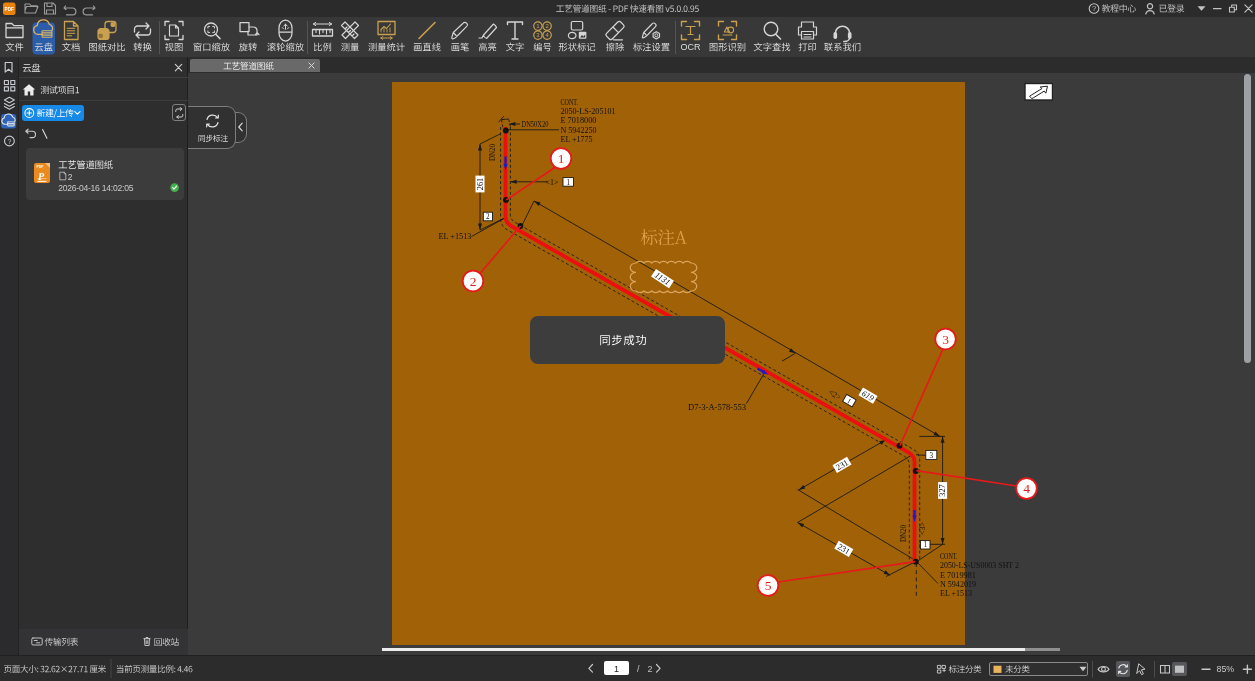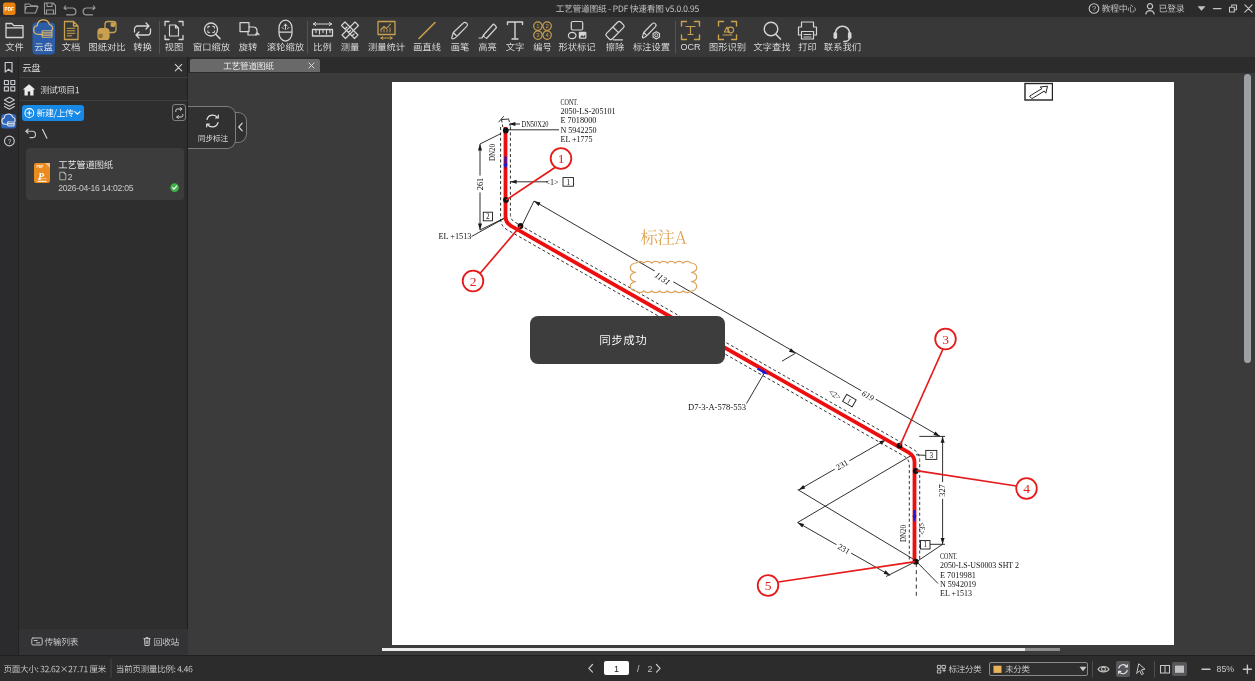--- a/index.html
+++ b/index.html
@@ -4,21 +4,21 @@
 html,body{width:1255px;height:681px;overflow:hidden;background:#3b3b3b;
  font-family:"Liberation Sans",sans-serif}
 .abs{position:absolute}
 #titlebar{left:0;top:0;width:1255px;height:17px;background:#2b2b2b}
 #toolbar{left:0;top:17px;width:1255px;height:40px;background:#383838}
 #tabbar{left:188px;top:57px;width:1067px;height:16px;background:#2c2c2c}
 #tab{left:190px;top:59px;width:130px;height:13px;background:#696969;border-radius:2px 2px 0 0}
 #strip{left:0;top:57px;width:19px;height:598px;background:#2b2b2d;border-right:1px solid #222}
 #panel{left:19px;top:57px;width:169px;height:598px;background:#2e2e2e;border-right:1px solid #1e1e1e}
 #canvas{left:188px;top:73px;width:1067px;height:582px;background:#3b3b3b}
-#page{left:392px;top:82px;width:782px;height:563px;background:#ffffff}
+#page{left:392px;top:82px;width:573px;height:563px;background:#a16207}
 #toast{left:530px;top:316px;width:195px;height:48px;background:#3d3d3d;border-radius:8px;z-index:6}
 #sync{left:188px;top:105.5px;width:48px;height:43px;background:#313131;border:1px solid #7d7d7d;border-left:none;border-radius:0 9px 9px 0;z-index:5}
 #synctab{left:235px;top:111.5px;width:12px;height:31px;background:#313131;border:1px solid #7d7d7d;border-left:none;border-radius:0 9px 9px 0;z-index:4}
 #status{left:0;top:655px;width:1255px;height:26px;background:#2c2c2c;border-top:1px solid #202020}
 #overlay{left:0;top:0;width:1255px;height:681px;z-index:10;pointer-events:none}
 .card{left:26px;top:148px;width:158px;height:52px;background:#3c3c3c;border-radius:4px}
 .bluebtn{left:22px;top:105px;width:62px;height:16px;background:#1789e6;border-radius:3px}
 .refbtn{left:172px;top:104px;width:14px;height:17px;border:1px solid #7f7f7f;border-radius:3px}
 .hdiv{position:absolute;height:1px;background:#3e3e3e}
 .pdfic{left:34px;top:163px;width:16px;height:20px;background:#ea8a1f;border-radius:2px}

